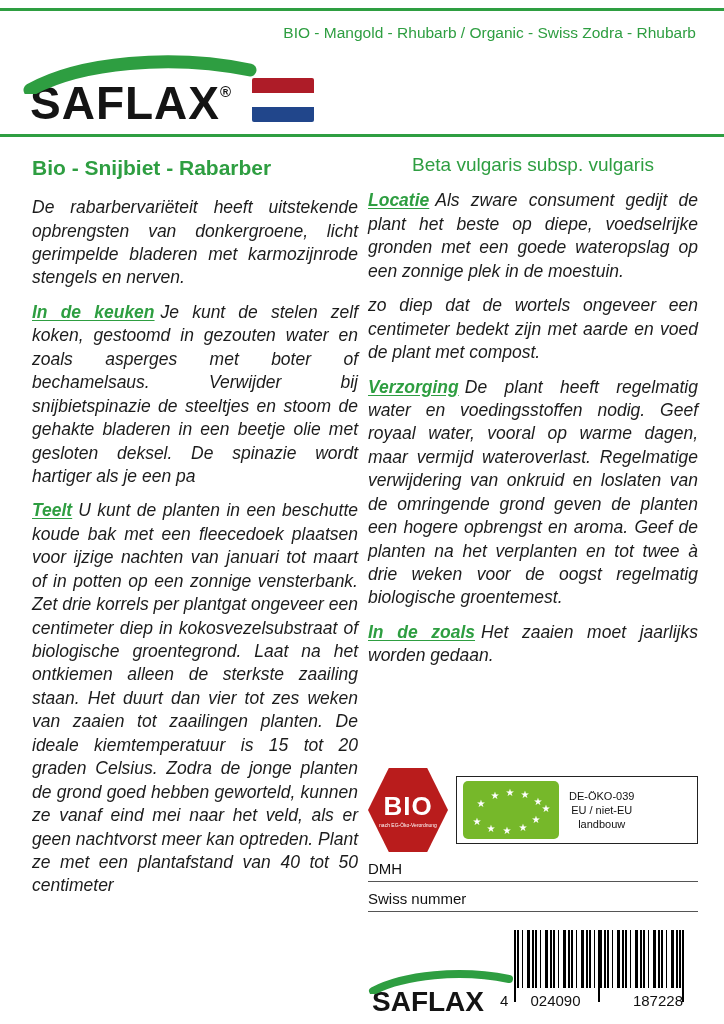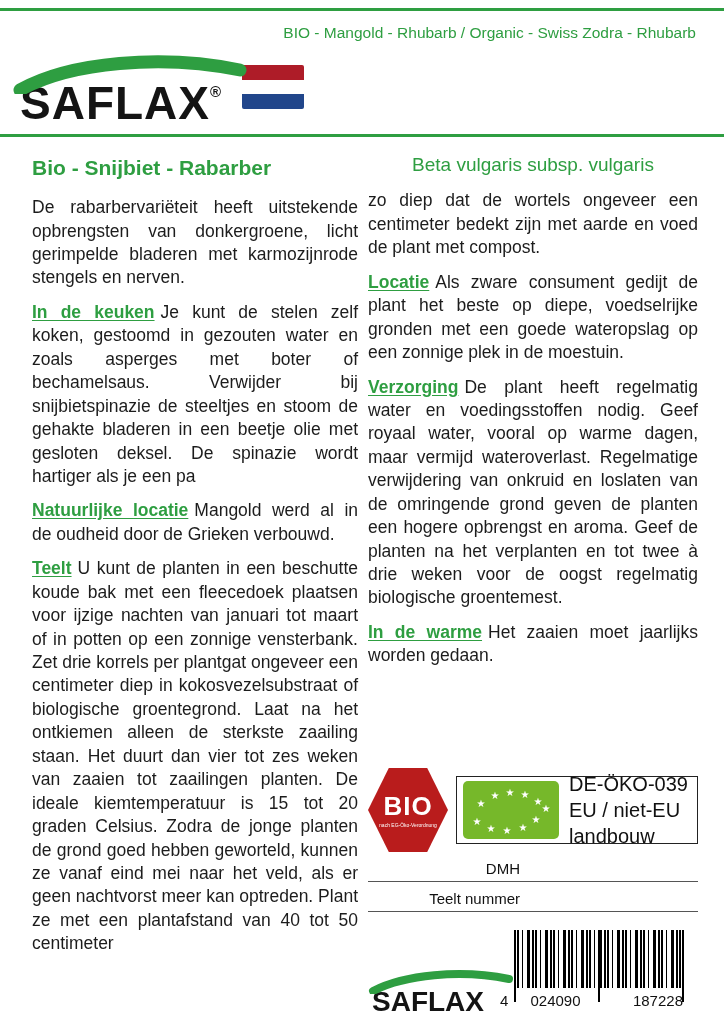--- a/index.html
+++ b/index.html
@@ -6,56 +6,56 @@
   * { box-sizing: border-box; }
   html, body { margin: 0; padding: 0; }
   body {
     width: 724px; height: 1024px; position: relative; overflow: hidden;
     background: #ffffff; color: var(--ink);
     font-family: "Liberation Sans", sans-serif;
   }
   .top-line { position: absolute; top: 8px; left: 0; width: 724px; height: 3px; background: var(--green); }
   .tagline { position: absolute; top: 24px; right: 28px; font-size: 15.5px; color: var(--green); }
 
-  .brand-row { position: absolute; top: 52px; left: 20px; display: flex; align-items: center; gap: 20px; }
+  .brand-row { position: absolute; top: 52px; left: 30px; display: flex; align-items: flex-end; gap: 20px; }
   .brand-logo { position: relative; padding-top: 28px; }
   .brush { position: absolute; top: 0; left: -8px; }
   .brand-text { font-size: 46px; font-weight: bold; letter-spacing: 1px; color: #141414; line-height: 1; }
   .reg { font-size: 15px; vertical-align: 22px; font-weight: bold; }
   .flag { width: 62px; height: 44px; margin-bottom: 4px; display: flex; flex-direction: column; border-radius: 2px; overflow: hidden; }
   .flag .f-red { flex: 1; background: #ae1c28; }
   .flag .f-white { flex: 1; background: #ffffff; }
   .flag .f-blue { flex: 1; background: #21468b; }
 
   .rule { position: absolute; top: 134px; left: 0; width: 724px; height: 3px; background: var(--green); }
 
   .col { position: absolute; top: 148px; font-size: 17.5px; line-height: 1.34; text-align: justify; hyphens: auto; }
   .col-left { left: 32px; width: 326px; }
   .col-right { left: 368px; width: 330px; }
-  .col p { margin: 0 0 11px 0; }
+  .col p { margin: 0 0 11px 0; font-style: italic; }
 
   .left-title { color: var(--green); font-weight: bold; font-size: 21px; margin: 6px 0 14px; text-align: left; }
   .botanical { color: var(--green); font-size: 19px; margin: 4px 0 12px; text-align: center; }
 
   .sec-head { color: var(--green); font-weight: bold; text-decoration: underline; text-underline-offset: 2px; margin-right: 6px; }
 
   .info { position: absolute; left: 368px; top: 768px; width: 330px; font-size: 15px; color: #111; }
   .logos-row { display: flex; align-items: center; gap: 8px; }
   .bio-hex {
     width: 80px; height: 84px; background: #b91c1c;
     clip-path: polygon(26% 0, 74% 0, 100% 50%, 74% 100%, 26% 100%, 0 50%);
     color: #fff; display: flex; flex-direction: column; align-items: center; justify-content: center; flex: 0 0 auto;
   }
   .bio-label { font-weight: bold; font-size: 26px; letter-spacing: 1px; line-height: 1; }
   .bio-small { font-size: 5px; margin-top: 3px; white-space: nowrap; }
   .cert-box { flex: 1; border: 1px solid #222; display: flex; gap: 10px; padding: 4px 6px; height: 68px; align-items: center; }
   .eu-leaf { flex: 0 0 auto; line-height: 0; }
-  .cert-text { font-size: 20px; line-height: 1.3; }
+  .cert-text { font-size: 11px; line-height: 1.3; text-align: center; }
 
-  .kv-row { display: flex; padding: 8px 0 4px; border-bottom: 1px solid #555; text-align: right; }
+  .kv-row { display: flex; padding: 8px 0 4px; border-bottom: 1px solid #555; }
   .kv-label { width: 152px; }
   .kv-value { flex: 1; }
 
   .brand-barcode-row { display: flex; align-items: flex-end; justify-content: space-between; margin-top: 16px; }
   .small-logo { position: relative; padding-top: 20px; margin-left: 4px; }
   .small-brush { position: absolute; top: 0; left: -4px; }
   .brand-text-sm { font-size: 28px; font-weight: bold; color: #141414; line-height: 1; }
 
   .barcode { position: relative; width: 198px; height: 88px; flex: 0 0 auto; }
   .bars {
@@ -91,30 +91,29 @@
     <div class="f-blue"></div>
   </div>
 </div>
 
 <div class="rule"></div>
 
 <div class="col col-left">
   <div class="left-title">Bio - Snijbiet - Rabarber</div>
   <p>De rabarbervariëteit heeft uitstekende opbrengsten van donkergroene, licht gerimpelde bladeren met karmozijnrode stengels en nerven.</p>
   <p><span class="sec-head">In de keuken</span><span>Je kunt de stelen zelf koken, gestoomd in gezouten water en zoals asperges met boter of bechamelsaus. Verwijder bij snijbietspinazie de steeltjes en stoom de gehakte bladeren in een beetje olie met gesloten deksel. De spinazie wordt hartiger als je een pa</span></p>
-  <p><span class="sec-head">Natuurlijke locatie</span><span>Mangold werd al in de oudheid door de Grieken verbouwd.</span></p>
   <p><span class="sec-head">Teelt</span><span>U kunt de planten in een beschutte koude bak met een fleecedoek plaatsen voor ijzige nachten van januari tot maart of in potten op een zonnige vensterbank. Zet drie korrels per plantgat ongeveer een centimeter diep in kokosvezelsubstraat of biologische groentegrond. Laat na het ontkiemen alleen de sterkste zaailing staan. Het duurt dan vier tot zes weken van zaaien tot zaailingen planten. De ideale kiemtemperatuur is 15 tot 20 graden Celsius. Zodra de jonge planten de grond goed hebben geworteld, kunnen ze vanaf eind mei naar het veld, als er geen nachtvorst meer kan optreden. Plant ze met een plantafstand van 40 tot 50 centimeter</span></p>
 </div>
 
 <div class="col col-right">
   <div class="botanical">Beta vulgaris subsp. vulgaris</div>
+  <p><span class="sec-head">Locatie</span><span>Als zware consument gedijt de plant het beste op diepe, voedselrijke gronden met een goede wateropslag op een zonnige plek in de moestuin.</span></p>
   <p>zo diep dat de wortels ongeveer een centimeter bedekt zijn met aarde en voed de plant met compost.</p>
-  <p><span class="sec-head">Locatie</span><span>Als zware consument gedijt de plant het beste op diepe, voedselrijke gronden met een goede wateropslag op een zonnige plek in de moestuin.</span></p>
   <p><span class="sec-head">Verzorging</span><span>De plant heeft regelmatig water en voedingsstoffen nodig. Geef royaal water, vooral op warme dagen, maar vermijd wateroverlast. Regelmatige verwijdering van onkruid en loslaten van de omringende grond geven de planten een hogere opbrengst en aroma. Geef de planten na het verplanten en tot twee à drie weken voor de oogst regelmatig biologische groentemest.</span></p>
-  <p><span class="sec-head">In de warme</span><span>Het zaaien moet jaarlijks worden gedaan.</span></p>
+  <p><span class="sec-head">In de zoals</span><span>Het zaaien moet jaarlijks worden gedaan.</span></p>
 </div>
 
 <div class="info">
   <div class="logos-row">
     <div class="bio-hex">
       <div class="bio-label">BIO</div>
       <div class="bio-small">nach EG-Öko-Verordnung</div>
     </div>
     <div class="cert-box">
       <div class="eu-leaf">
@@ -138,21 +137,21 @@
         <div>EU / niet-EU</div>
         <div>landbouw</div>
       </div>
     </div>
   </div>
 
   <div class="kv-row">
     <div class="kv-label">DMH</div>
   </div>
   <div class="kv-row">
-    <div class="kv-label">Teelt nummer</div>
+    <div class="kv-label">Swiss nummer</div>
   </div>
 
   <div class="brand-barcode-row">
     <div class="small-logo">
       <svg class="small-brush" width="146" height="26" viewBox="0 0 146 26">
         <path d="M5 23 C 36 7, 92 1, 141 11" fill="none" stroke="#2e9e41" stroke-width="8" stroke-linecap="round"></path>
       </svg>
       <span class="brand-text-sm">SAFLAX</span>
     </div>
     <div class="barcode">

